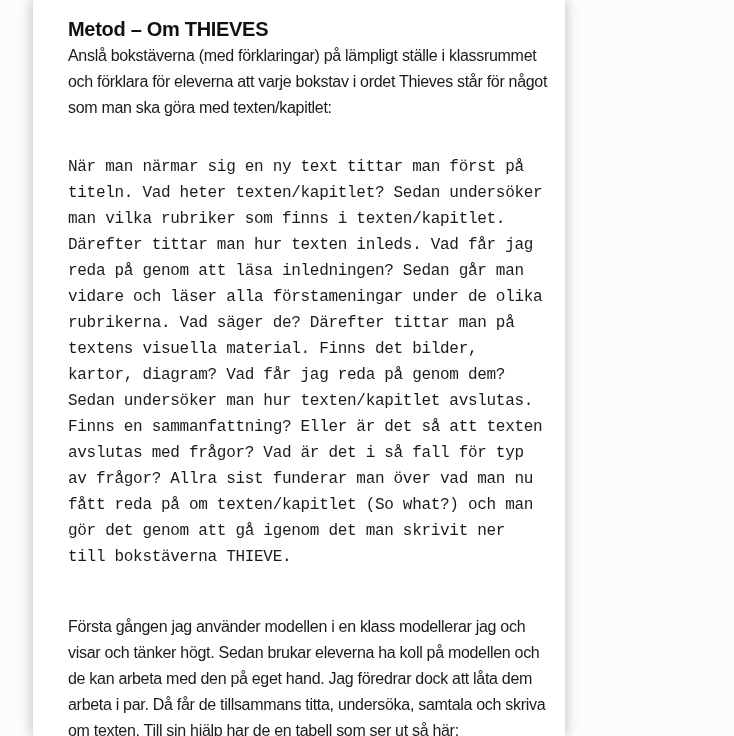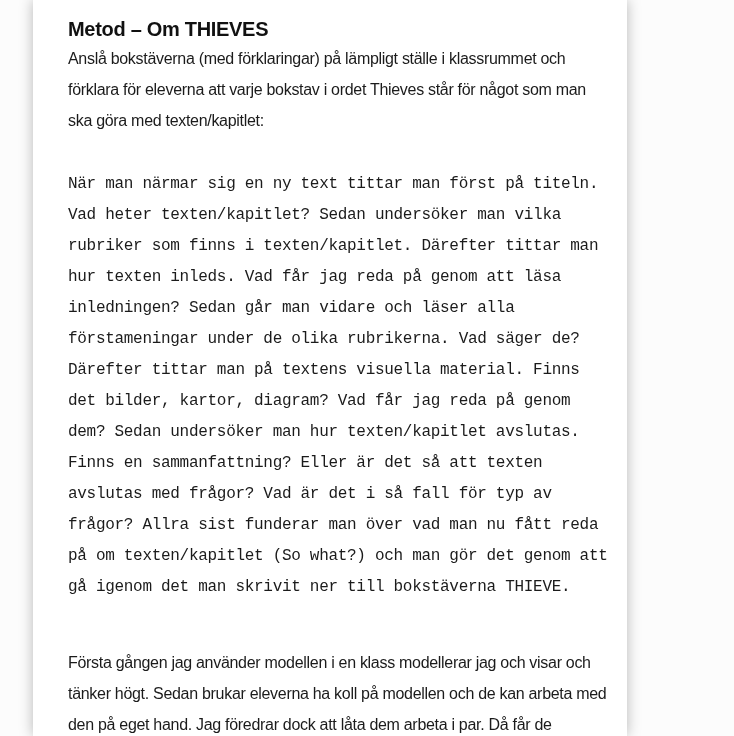--- a/index.html
+++ b/index.html
@@ -11,39 +11,39 @@
     height: 736px;
     background: #fcfcfc;
     overflow: hidden;
     position: relative;
     font-family: "Liberation Sans", "DejaVu Sans", sans-serif;
   }
   .page {
     position: absolute;
     left: 33px;
     top: 0;
-    width: 594px;
+    width: 532px;
     height: 736px;
     box-sizing: border-box;
     background: #ffffff;
     box-shadow: 0 0 13px rgba(0,0,0,0.28);
     padding: 16px 15px 0 35px;
     color: #1b1b1b;
   }
   .page h1 {
     font-size: 20px;
     line-height: 26px;
     font-weight: 700;
     color: #111111;
     margin: 0 0 1px 0;
     letter-spacing: -0.3px;
   }
   .page p {
     font-size: 16px;
-    line-height: 31px;
+    line-height: 26px;
     letter-spacing: -0.3px;
     margin: 0;
     max-width: 620px;
   }
   .page p.intro {
     margin-bottom: 33px;
   }
   .page ul {
     margin: 0 0 23px 0;
     padding: 0 0 0 45px;

